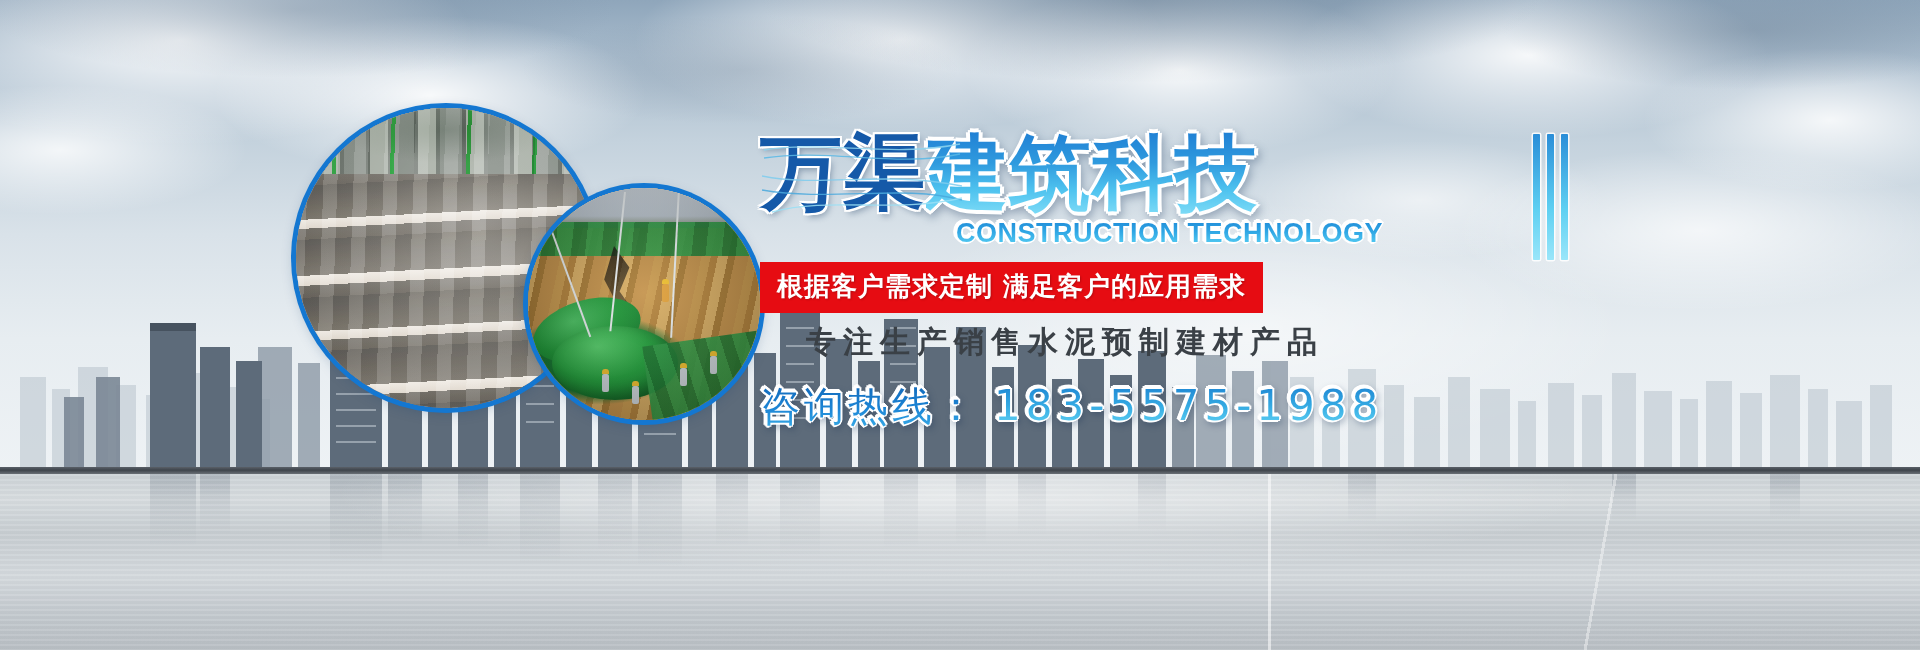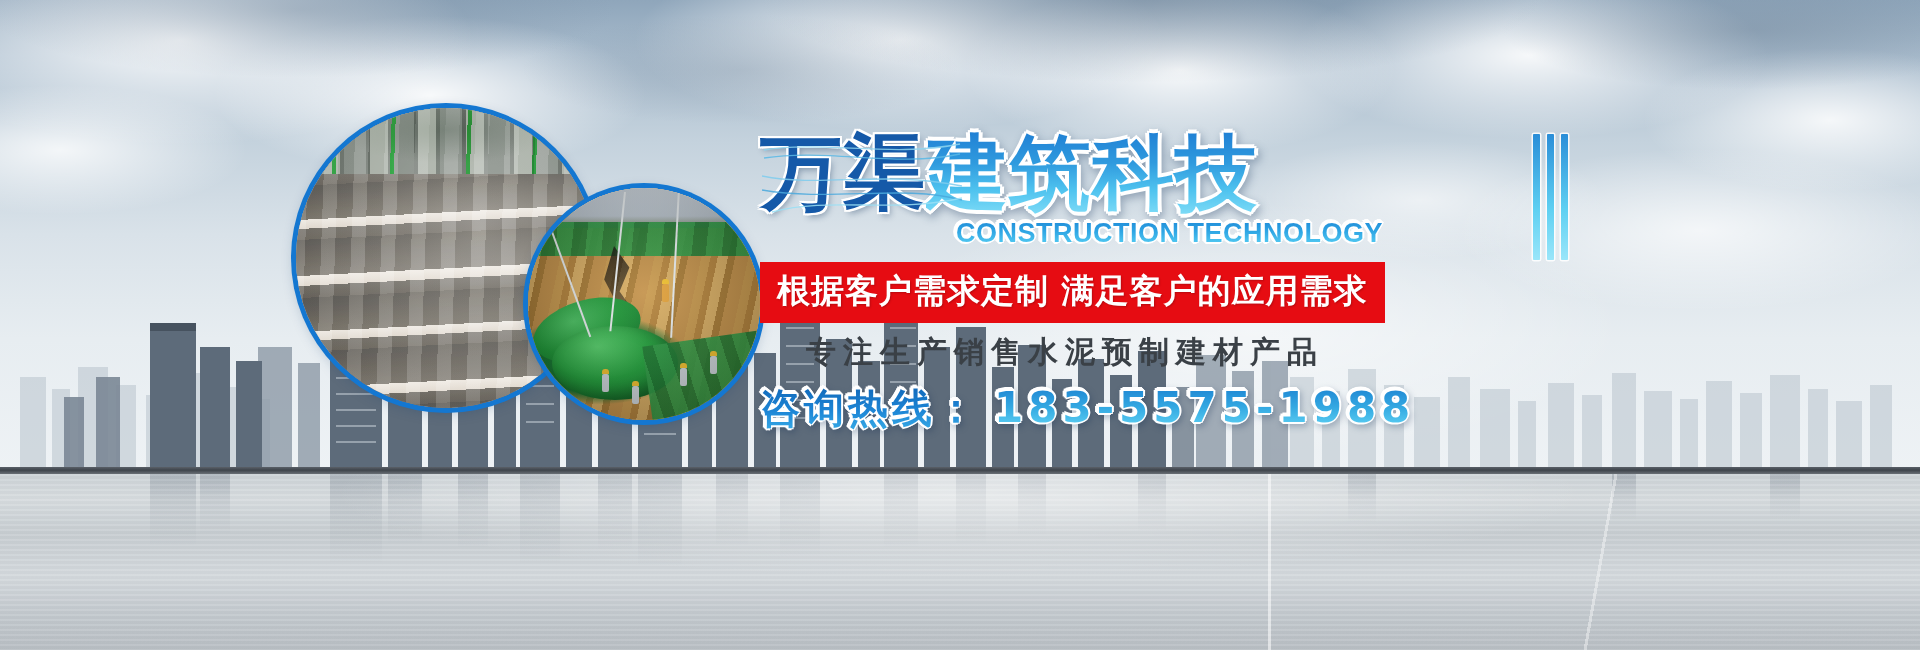--- a/index.html
+++ b/index.html
@@ -155,28 +155,28 @@
     white-space:nowrap;
     background:linear-gradient(180deg,#1d86d6 0%,#2fa6e4 45%,#5fd6f6 100%);
     -webkit-background-clip:text;background-clip:text;color:transparent;
     filter:drop-shadow(-1.5px -1.5px 0 #fff) drop-shadow(1.5px -1.5px 0 #fff)
            drop-shadow(-1.5px 1.5px 0 #fff) drop-shadow(1.5px 1.5px 0 #fff);
     padding-left:196px;}
 
   .redbar{margin-top:14px;display:inline-block;background:#e60c12;
     padding:7px 17px 9px 17px;}
   .redbar span{font-family:"DejaVu Sans","Liberation Sans",sans-serif;
-    font-size:33px;font-weight:bold;color:#fff;letter-spacing:1px;white-space:nowrap;
+    font-size:26px;font-weight:bold;color:#fff;letter-spacing:1px;white-space:nowrap;
     text-shadow:1px 1px 2px rgba(0,0,0,.2);}
 
   .tagline{margin-top:9px;padding-left:46px;font-family:"DejaVu Sans","Liberation Sans",sans-serif;
     font-size:30px;font-weight:bold;color:#3a4046;letter-spacing:7px;white-space:nowrap;}
 
-  .phone{margin-top:8px;font-family:"DejaVu Sans","Liberation Sans",sans-serif;
-    font-size:40px;font-weight:bold;letter-spacing:2px;white-space:nowrap;display:flex;align-items:baseline;}
+  .phone{margin-top:16px;font-family:"DejaVu Sans","Liberation Sans",sans-serif;
+    font-size:40px;font-weight:normal;letter-spacing:2px;white-space:nowrap;display:flex;align-items:baseline;}
   .phone-label{
     background:linear-gradient(180deg,#0f62b4 0%,#1d86d6 55%,#3fb4ea 100%);
     -webkit-background-clip:text;background-clip:text;color:transparent;
     filter:drop-shadow(-1.5px -1.5px 0 #fff) drop-shadow(1.5px -1.5px 0 #fff)
            drop-shadow(-1.5px 1.5px 0 #fff) drop-shadow(1.5px 1.5px 0 #fff)
            drop-shadow(2px 3px 3px rgba(10,40,80,.25));
     letter-spacing:4px;}
   .phone-num{margin-left:14px;letter-spacing:5px;font-size:42px;
     background:linear-gradient(180deg,#1a7fd0 0%,#34a9e2 50%,#66d9f7 100%);
     -webkit-background-clip:text;background-clip:text;color:transparent;

